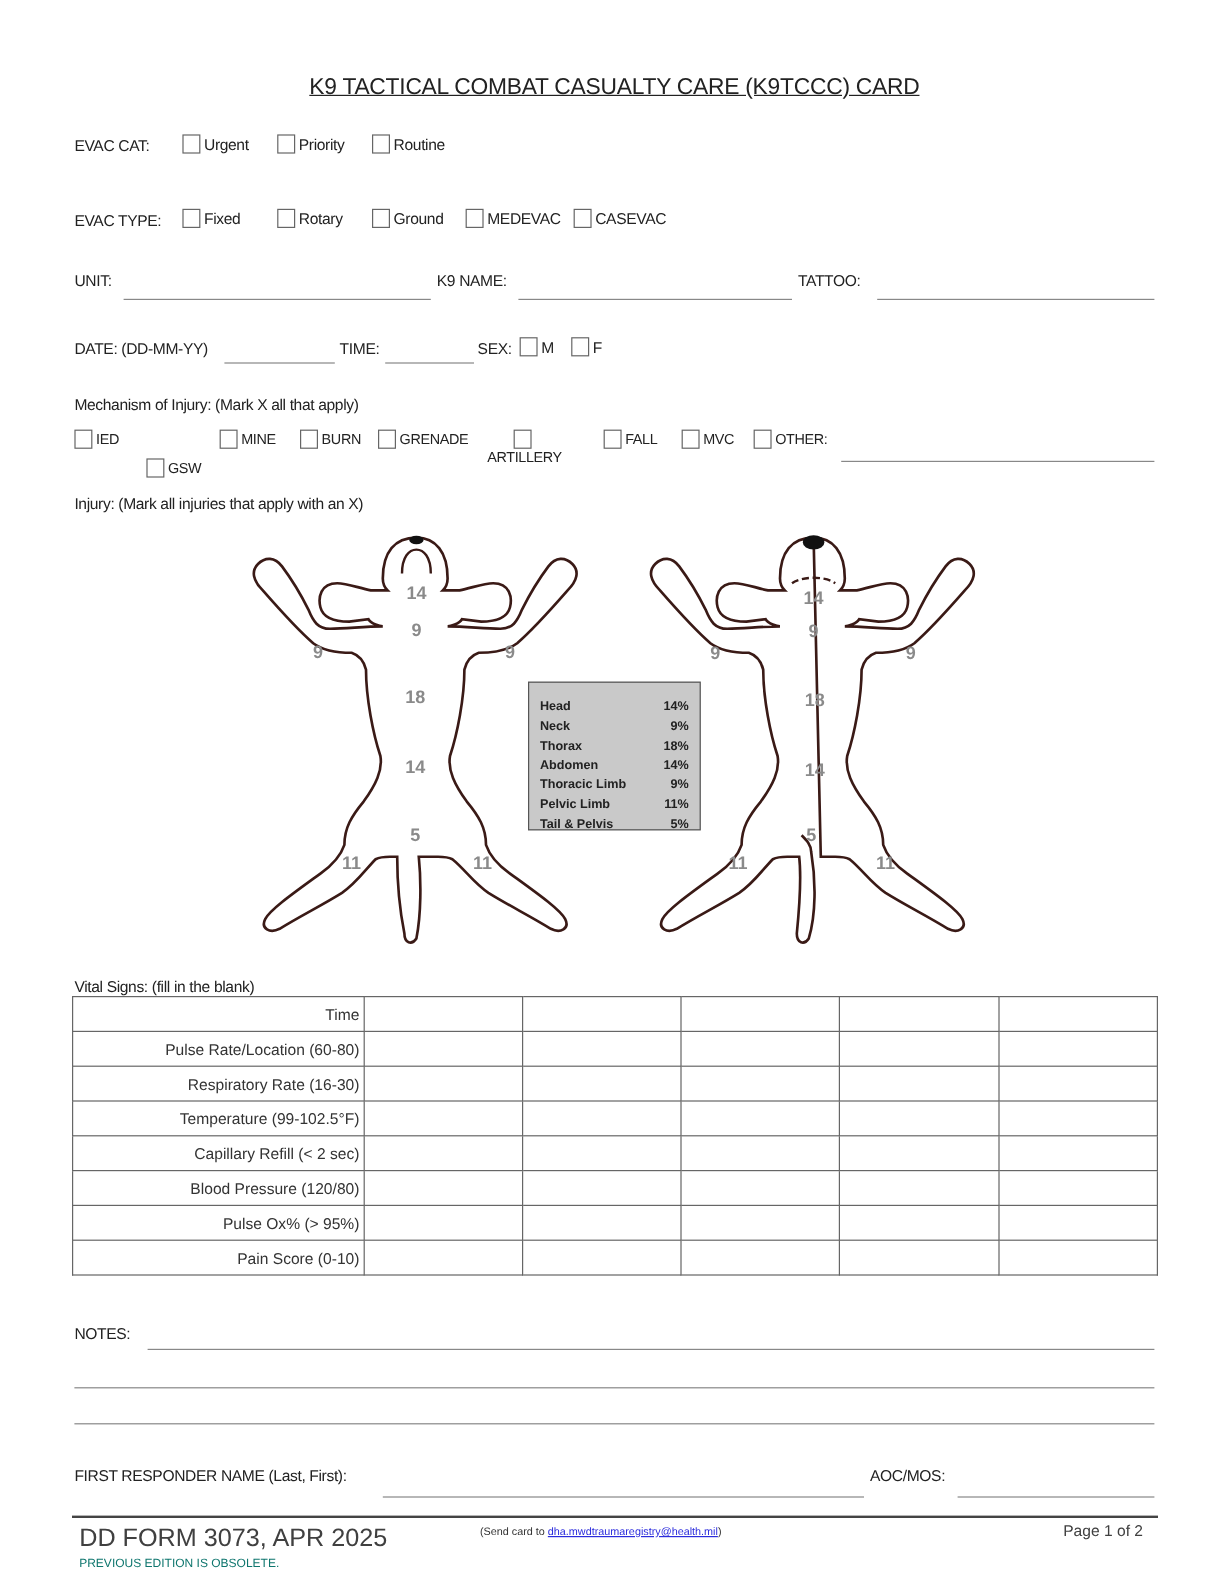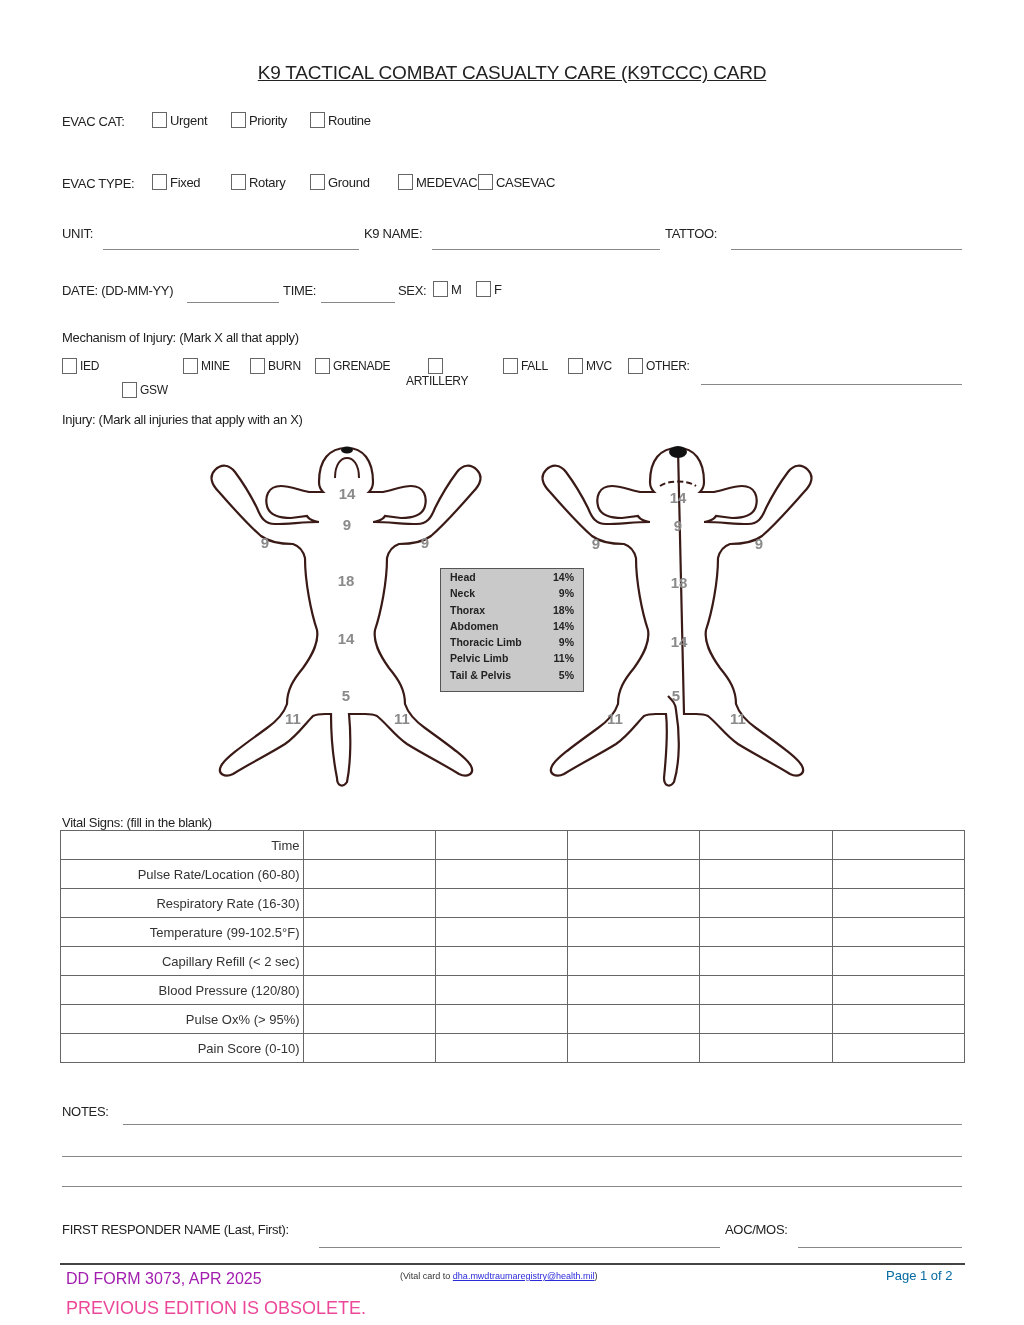--- a/index.html
+++ b/index.html
@@ -28,30 +28,30 @@
   }
   .vitals td {
     border: 1.5px solid #666; height: 29px; padding: 0 3px; box-sizing: border-box;
   }
   .vitals td.label { width: 242px; text-align: right; color: #333; }
   .vitals td.cell { width: 132px; }
 
   .legend {
     position: absolute; left: 440px; top: 568px; width: 144px; height: 124px;
     background: #c9c9c9; border: 1.5px solid #555; box-sizing: border-box;
-    padding: 0 9px 0 9px; font-size: 10.5px; font-weight: bold; color: #222;
+    padding: 12px 9px 0 9px; font-size: 10.5px; font-weight: bold; color: #222;
   }
   .legend .row { display: flex; justify-content: space-between; height: 16.3px; line-height: 16.3px; }
 
   .footer-rule { left: 60px; width: 905px; top: 1263px; border-top: 2px solid #444; height: 0; }
-  .formno { left: 66px; top: 1270px; font-size: 16px; color: #a21caf; }
-  .obsolete { left: 66px; top: 1298px; font-size: 18px; color: #ec4899; }
+  .formno { left: 66px; top: 1270px; font-size: 21px; color: #404040; }
+  .obsolete { left: 66px; top: 1298px; font-size: 10px; color: #0f766e; }
   .send { left: 400px; top: 1271px; font-size: 9px; color: #333; }
   .send a { color: #2b2bdc; text-decoration: underline; }
-  .pageno { left: 886px; top: 1268px; font-size: 13px; color: #0369a1; }
+  .pageno { left: 886px; top: 1268px; font-size: 13px; color: #404040; }
 
   .dog svg { overflow: visible; }
   .num { font-family: "Liberation Sans", sans-serif; font-size: 15px; fill: #8a8a8a; font-weight: bold; }
 </style>
 </head>
 <body>
 
 <div class="abs title">K9 TACTICAL COMBAT CASUALTY CARE (K9TCCC) CARD</div>
 
 <div class="abs lbl" style="left:62px; top:114px;">EVAC CAT:</div>
@@ -74,21 +74,21 @@
     <span class="txt">Fixed</span>
 </div>
 <div class="opt" style="left:231px; top:174px;">
   <span class="cb"></span>
     <span class="txt">Rotary</span>
 </div>
 <div class="opt" style="left:310px; top:174px;">
   <span class="cb"></span>
     <span class="txt">Ground</span>
 </div>
-<div class="opt" style="left:398px; top:174px;justify-content:center;">
+<div class="opt" style="left:388px; top:174px;justify-content:center;">
   <span class="cb"></span>
     <span class="txt">MEDEVAC</span>
 </div>
 <div class="opt" style="left:478px; top:174px;">
   <span class="cb"></span>
     <span class="txt">CASEVAC</span>
 </div>
 
 <div class="abs lbl" style="left:62px; top:226px;">UNIT:</div>
 <div class="line" style="left:103px; top:249px; width:256px;"></div>
@@ -294,15 +294,15 @@
 
 <div class="abs lbl" style="left:62px; top:1222px;">FIRST RESPONDER NAME (Last, First):</div>
 <div class="line" style="left:319px; top:1247px; width:401px;"></div>
 <div class="abs lbl" style="left:725px; top:1222px;">AOC/MOS:</div>
 <div class="line" style="left:798px; top:1247px; width:164px;"></div>
 
 <div class="abs footer-rule"></div>
 <div class="abs formno">DD FORM 3073, APR 2025</div>
 <div class="abs obsolete">PREVIOUS EDITION IS OBSOLETE.</div>
 <div class="abs send">
-  <span>(Vital card to </span><a href="mailto:dha.mwdtraumaregistry@health.mil">dha.mwdtraumaregistry@health.mil</a><span>)</span>
+  <span>(Send card to </span><a href="mailto:dha.mwdtraumaregistry@health.mil">dha.mwdtraumaregistry@health.mil</a><span>)</span>
 </div>
 <div class="abs pageno">Page 1 of 2</div>
 
 </body></html>

